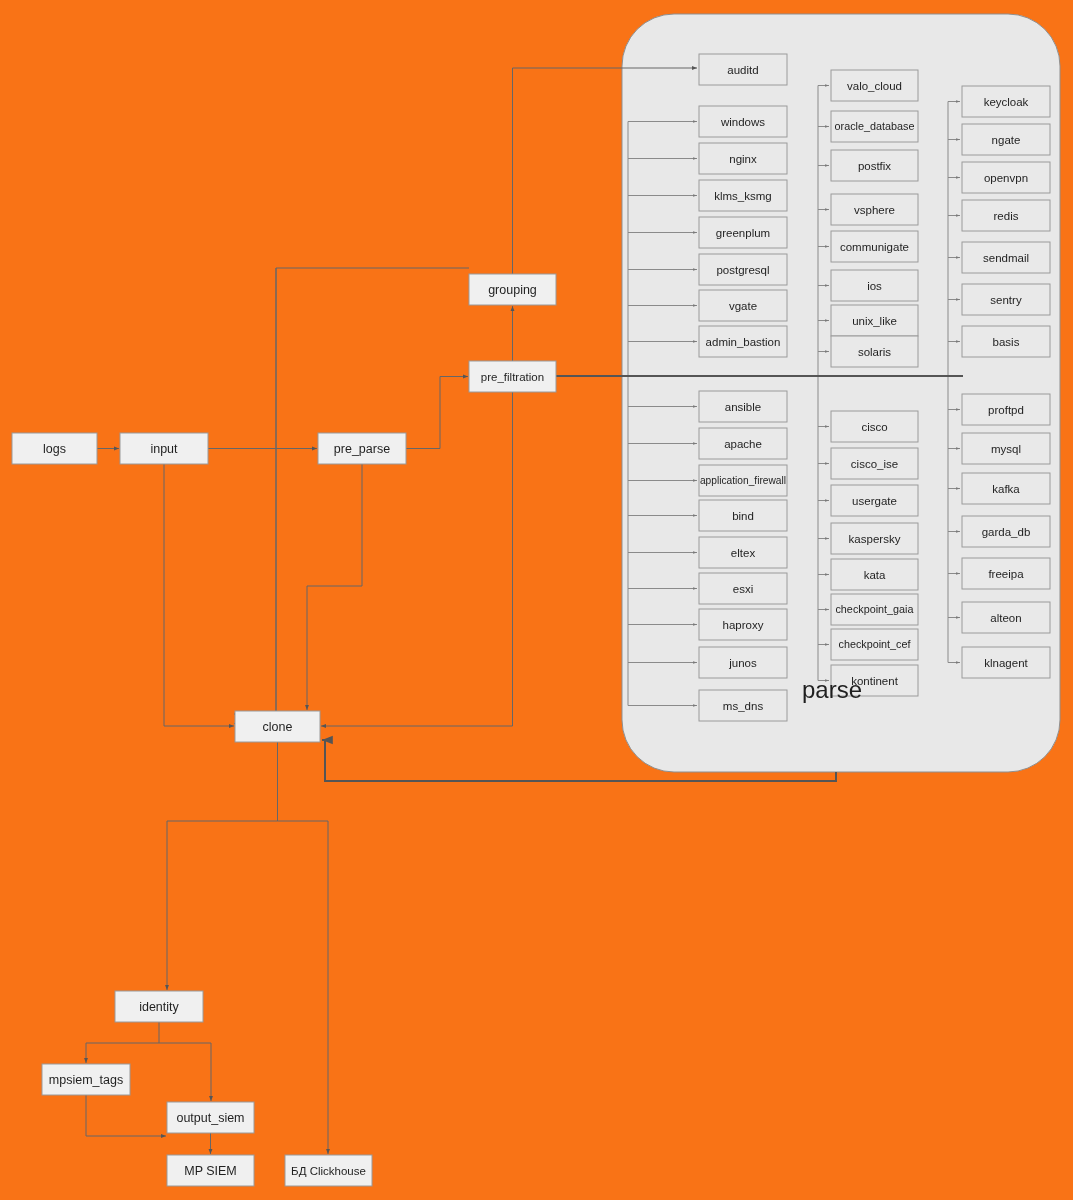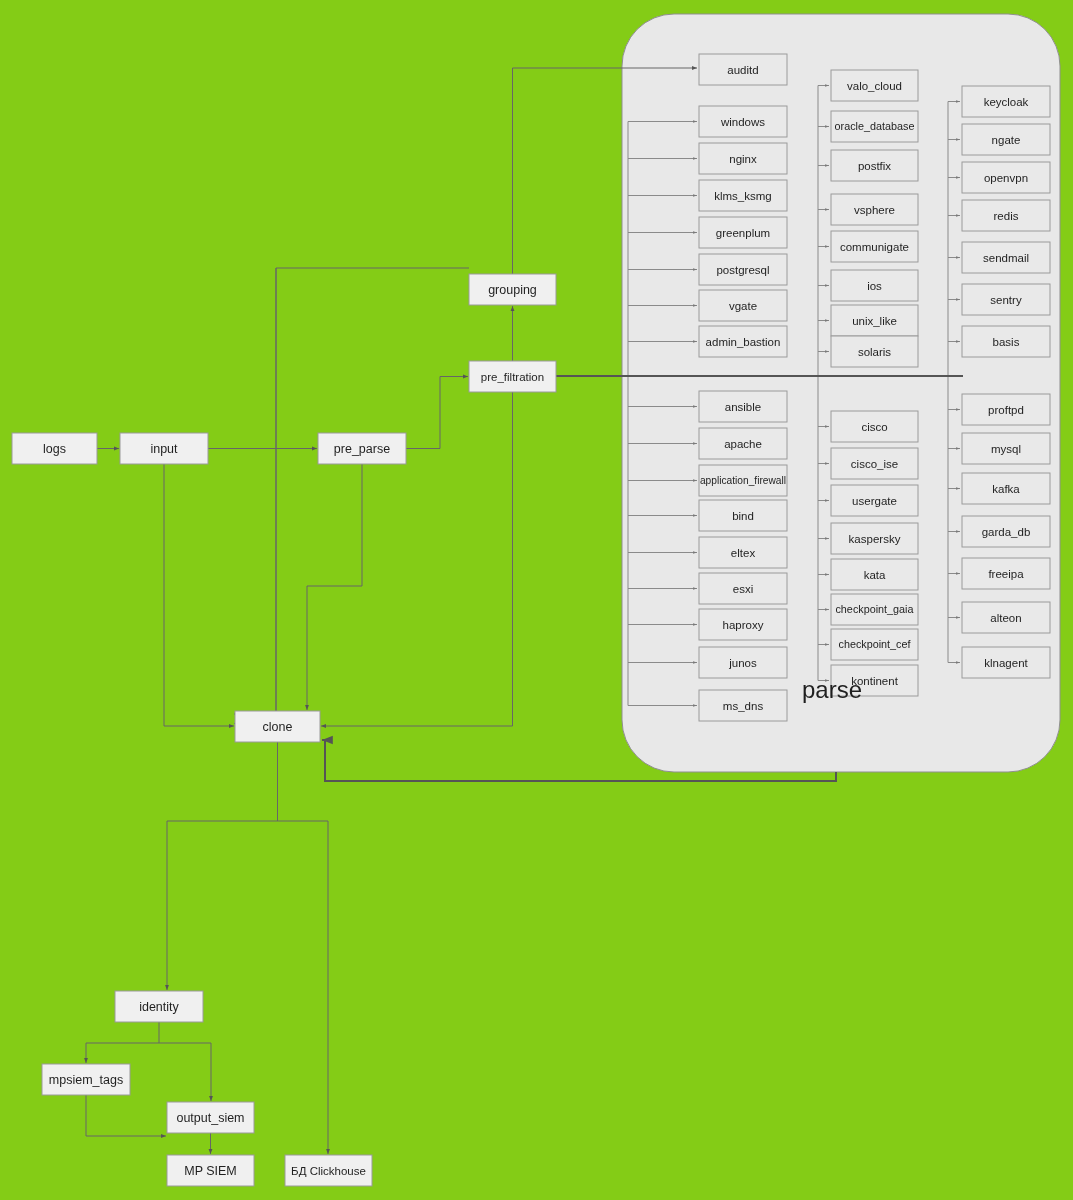--- a/index.html
+++ b/index.html
@@ -1,17 +1,17 @@
 <!DOCTYPE html>
 <html><head>
 <meta charset="utf-8">
 <style>
   html,body{margin:0;padding:0;background:#f2f2f2;}
   body{width:1073px;height:1200px;overflow:hidden;font-family:"Liberation Sans",sans-serif;}
-  #stage{position:relative;width:1073px;height:1200px;background:#84cc16;}
+  #stage{position:relative;width:1073px;height:1200px;background:#f97316;}
   svg{position:absolute;left:0;top:0;}
   .nodebox{fill:#f0f0f0;stroke:#9a9a9a;stroke-width:1;}
   .parsebox{fill:#e9e9e9;stroke:#9a9a9a;stroke-width:1;}
   .cluster{fill:#e8e8e8;stroke:#8f8f8f;stroke-width:1;}
   .lbl{font-family:"Liberation Sans",sans-serif;font-size:11.5px;fill:#1f1f1f;text-anchor:middle;dominant-baseline:middle;}
   .lbl-main{font-size:12.5px;}
   .lbl-cluster{font-size:24px;fill:#1f1f1f;text-anchor:start;dominant-baseline:middle;}
   .edge{fill:none;stroke:#666;stroke-width:1;}
   .edge-thin{fill:none;stroke:#8a8a8a;stroke-width:1;}
   .edge-thick{fill:none;stroke:#555;stroke-width:2;}

